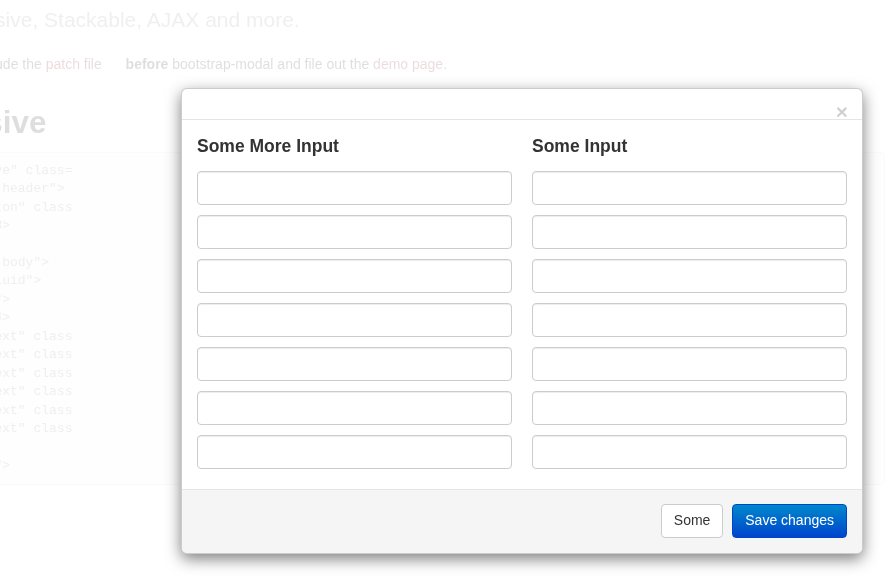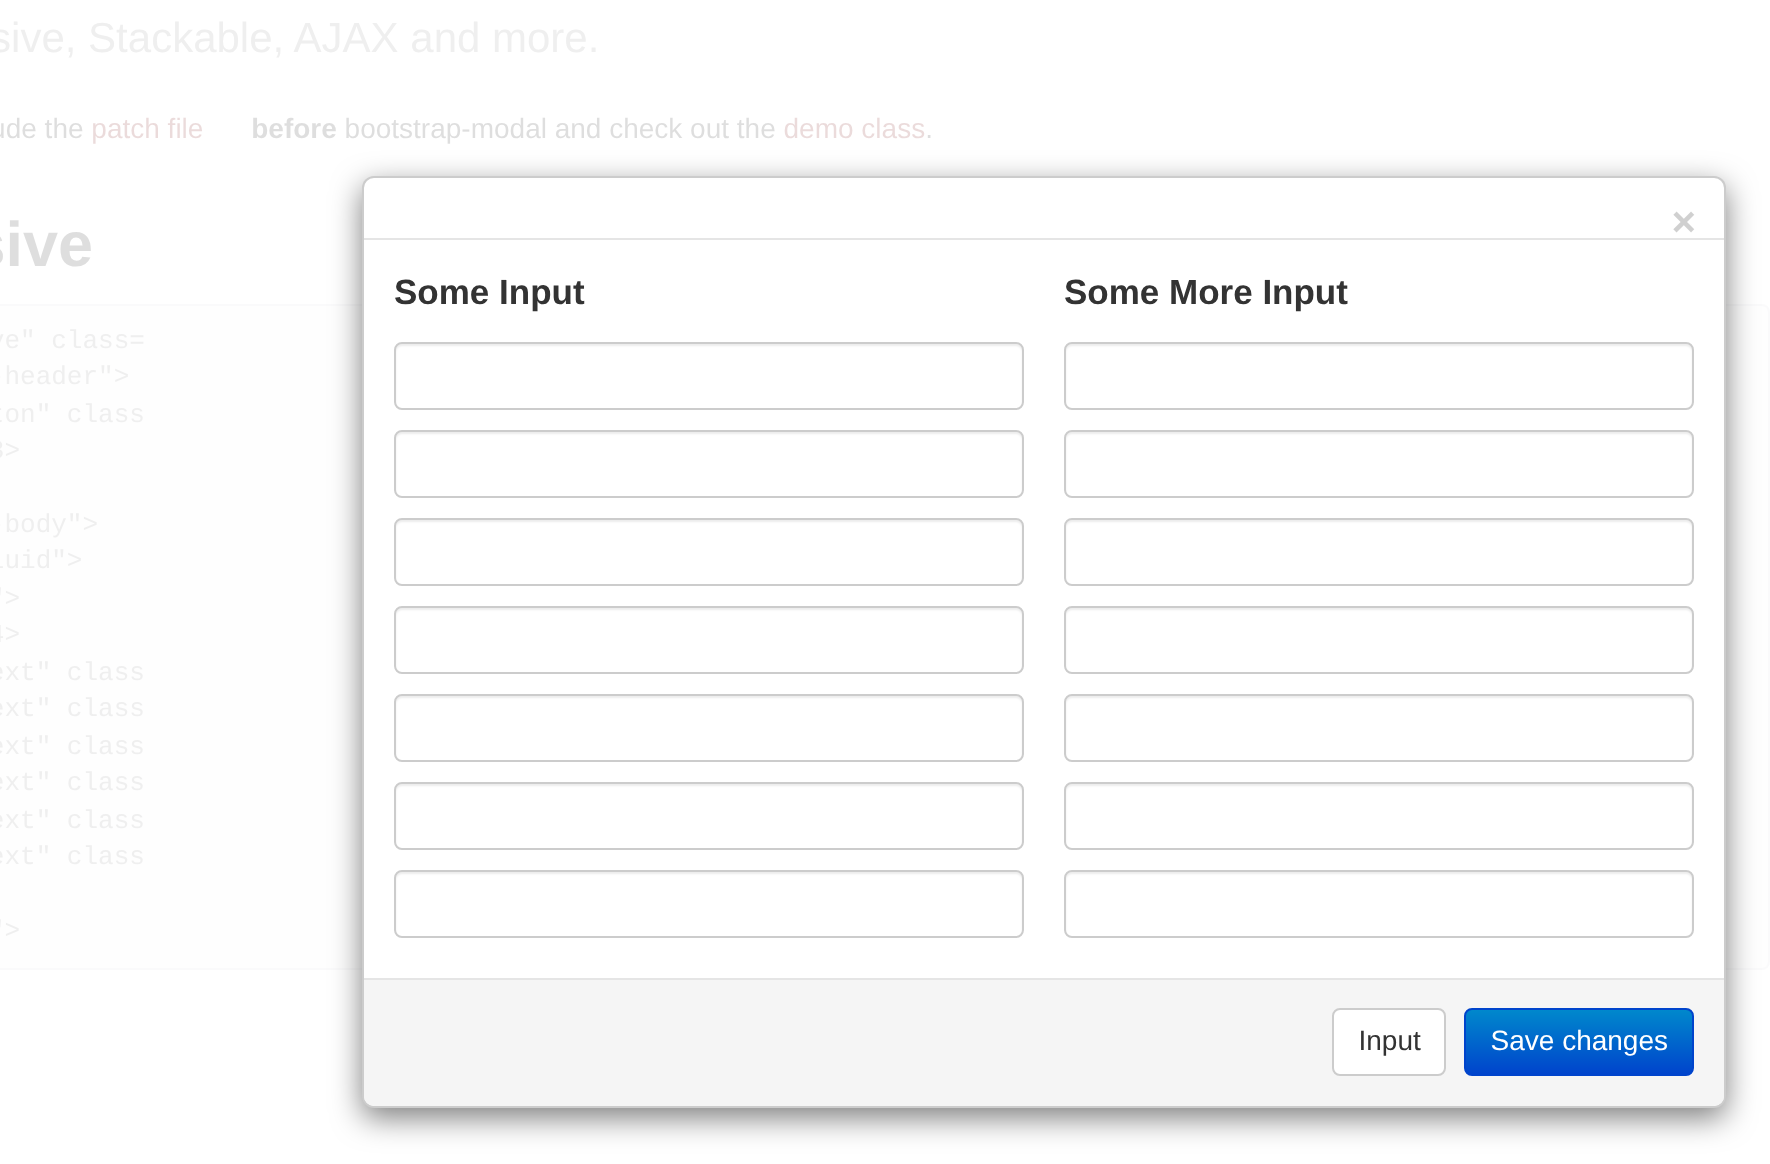--- a/index.html
+++ b/index.html
@@ -159,21 +159,21 @@
       background: linear-gradient(to bottom, #0088cc, #0044cc);
       border-color: #0044cc;
     }
   </style>
 </head>
 <body>
 
 <div class="background">
   <p class="bg-subtitle">ponsive, Stackable, AJAX and more.</p>
   <p class="bg-paragraph">
-    <span>Bootstrap 3? Include the </span><a href="#">patch file</a><span> </span><strong>before</strong><span> bootstrap-modal and check out the </span><a href="#">demo class</a><span>.</span>
+    <span>Bootstrap 3? Include the </span><a href="#">patch file</a><span> </span><strong>before</strong><span> bootstrap-modal and file out the </span><a href="#">demo page</a><span>.</span>
   </p>
   <h2 class="bg-heading">sponsive</h2>
   <pre class="bg-code" id="bg-code-block"> id="responsive" class=
  class="modal-header"&gt;
 ton type="button" class
 Responsive&lt;/h3&gt;
 v&gt;
  class="modal-body"&gt;
  class="row-fluid"&gt;
  class="span6"&gt;
@@ -190,39 +190,39 @@
 </div>
 
 <div class="modal-backdrop"></div>
 
 <div class="modal">
   <div class="modal-header">
     <button class="close-btn">×</button>
   </div>
   <div class="modal-body">
     <div class="row-fluid">
+      <div class="span6" id="col-right">
+        <h4 class="col-heading">Some More Input</h4>
+      <input type="text" class="text-input" style="">
+          <input type="text" class="text-input" style="">
+          <input type="text" class="text-input" style="">
+          <input type="text" class="text-input" style="">
+          <input type="text" class="text-input" style="">
+          <input type="text" class="text-input" style="">
+          <input type="text" class="text-input" style="">
+        </div>
       <div class="span6" id="col-left">
         <h4 class="col-heading">Some Input</h4>
-      <input type="text" class="text-input" style="">
-          <input type="text" class="text-input" style="">
-          <input type="text" class="text-input" style="">
-          <input type="text" class="text-input" style="">
-          <input type="text" class="text-input" style="">
-          <input type="text" class="text-input" style="">
-          <input type="text" class="text-input" style="">
-        </div>
-      <div class="span6" id="col-right">
-        <h4 class="col-heading">Some More Input</h4>
       <input type="text" class="text-input" style="">
           <input type="text" class="text-input" style="">
           <input type="text" class="text-input" style="">
           <input type="text" class="text-input" style="">
           <input type="text" class="text-input" style="">
           <input type="text" class="text-input" style="">
           <input type="text" class="text-input" style="">
         </div>
     </div>
   </div>
   <div class="modal-footer">
-    <button class="btn btn-default">Input</button>
+    <button class="btn btn-default">Some</button>
     <button class="btn btn-primary">Save changes</button>
   </div>
 </div>
 
 </body></html>

